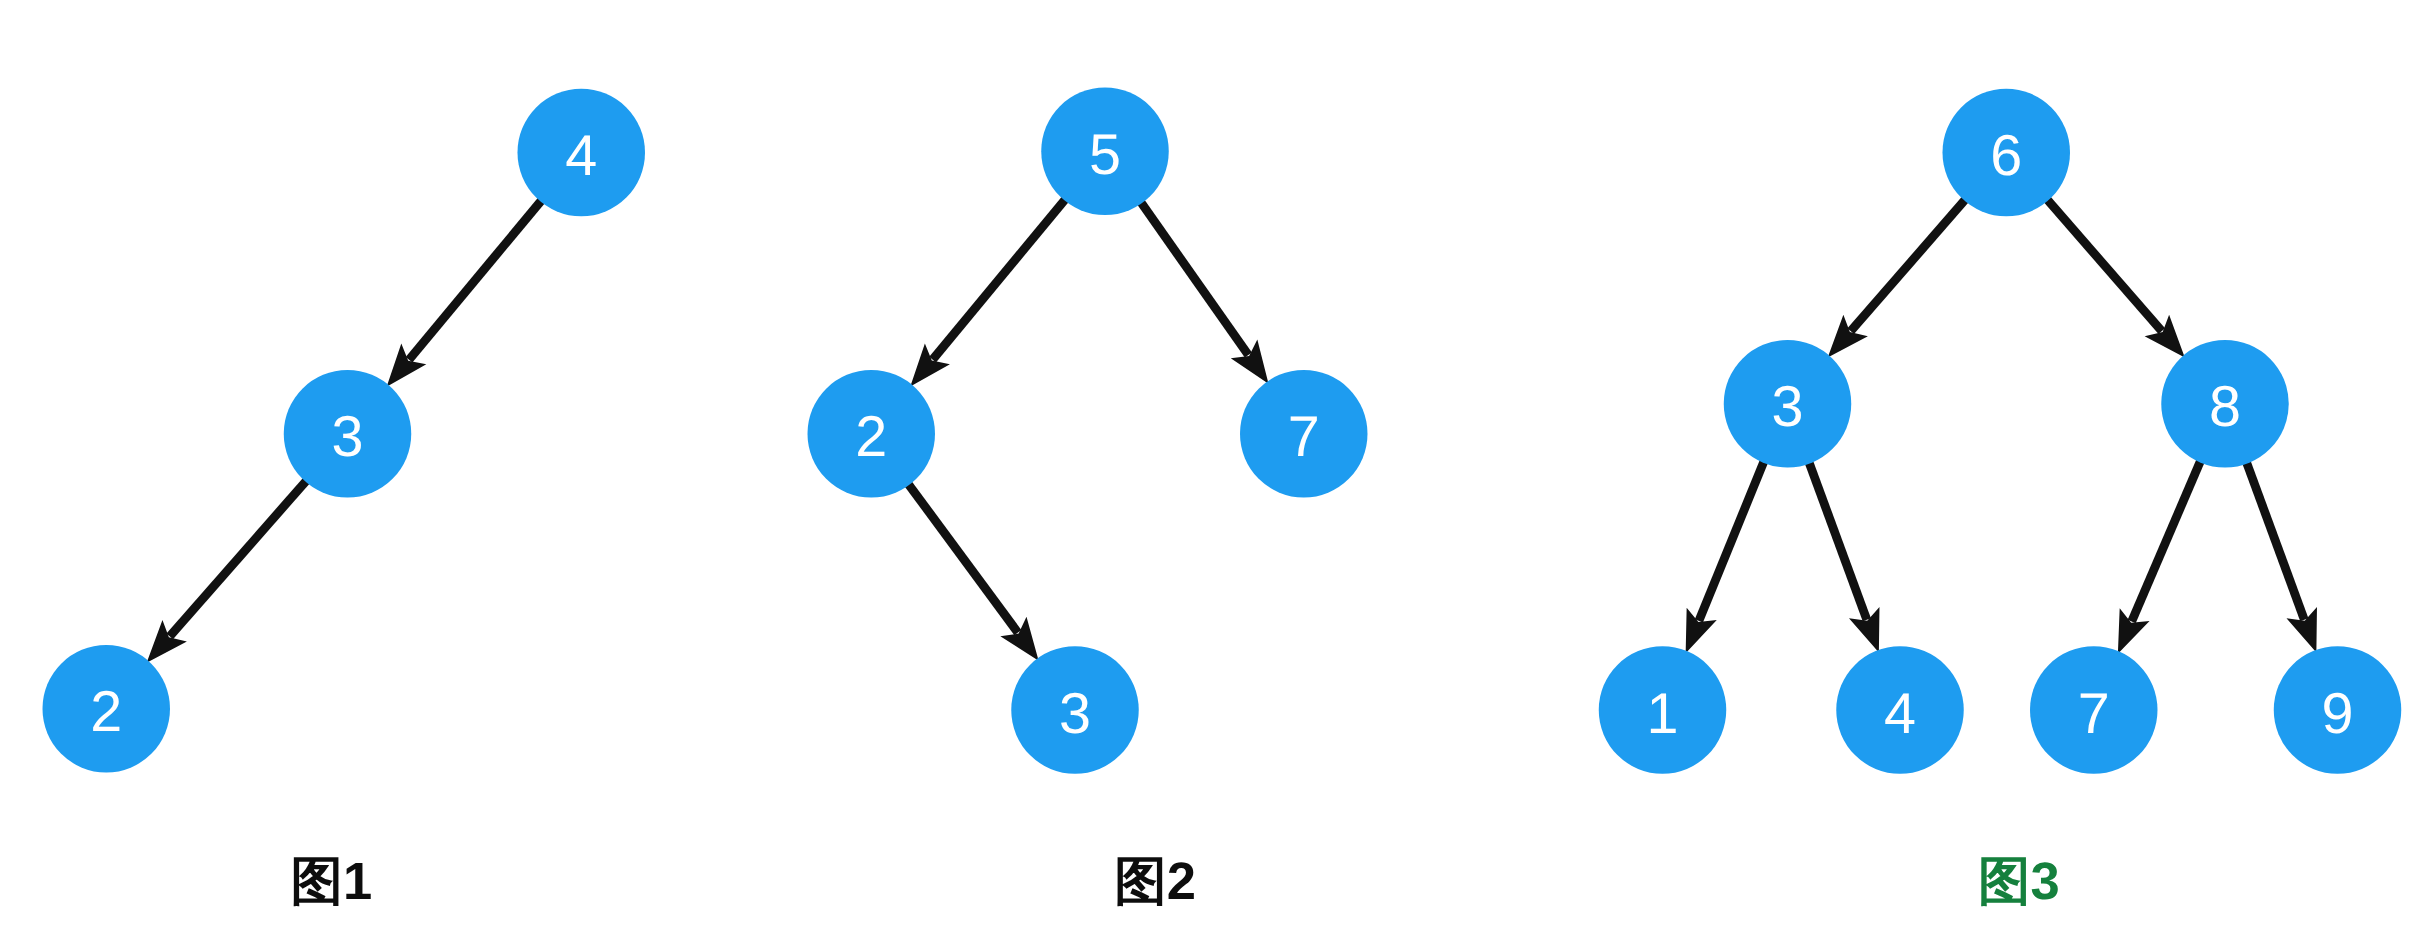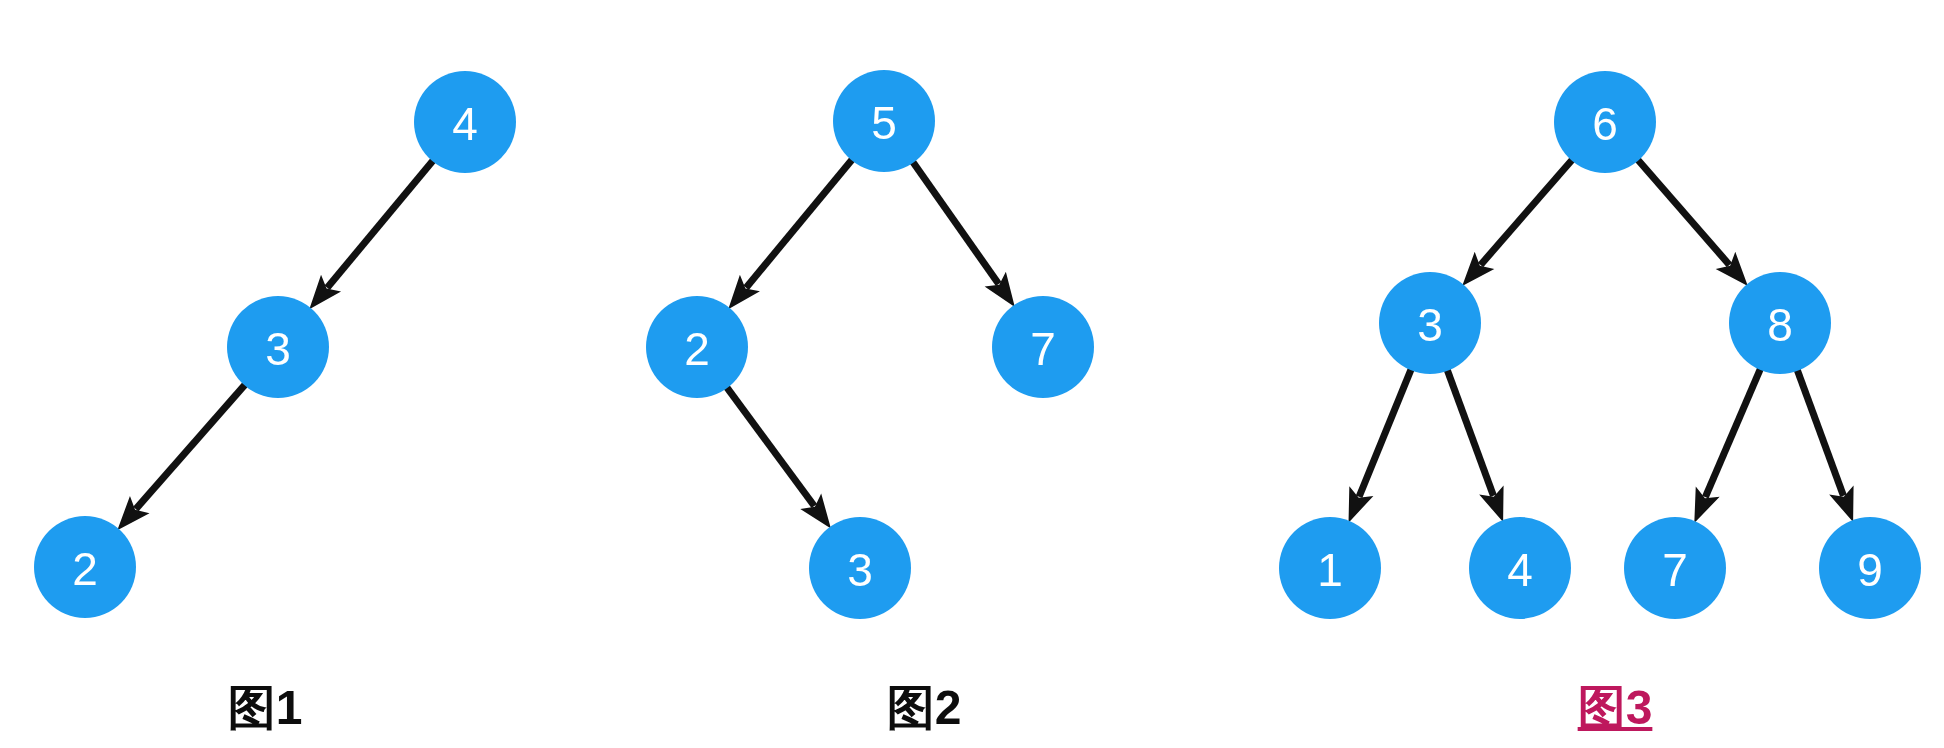--- a/index.html
+++ b/index.html
@@ -21,21 +21,21 @@
     position: absolute;
     left: 0;
     top: 0;
     width: 1944px;
     height: 748px;
   }
   .tree-caption {
     position: absolute;
     transform: translateX(-50%);
     font-family: "Liberation Sans", "DejaVu Sans", sans-serif;
-    font-size: 48px;
+    font-size: 42px;
     font-weight: 700;
     color: #0d0d0d;
     white-space: nowrap;
     letter-spacing: 0px;
     line-height: 1;
   }
   .node-label {
     font-family: "Liberation Sans", "DejaVu Sans", sans-serif;
     font-size: 46px;
     font-weight: 400;
@@ -150,15 +150,15 @@
         </g>
         <g>
           <circle cx="1870" cy="568" r="51" fill="#1E9CF0"></circle>
           <text x="1870" y="570" class="node-label" fill="#ffffff">9</text>
         </g>
       </g>
   </svg>
   <div id="captions-layer">
       <div class="tree-caption" style="left: 265px; top: 684px; color: rgb(13, 13, 13);">图1</div>
       <div class="tree-caption" style="left: 924px; top: 684px; color: rgb(13, 13, 13);">图2</div>
-      <div class="tree-caption" style="left: 1615px; top: 684px; color: #be185d; text-decoration: underline;">图3</div>
+      <div class="tree-caption" style="left: 1615px; top: 684px; color: #15803d;">图3</div>
     </div>
 </div>
 
 </body></html>

